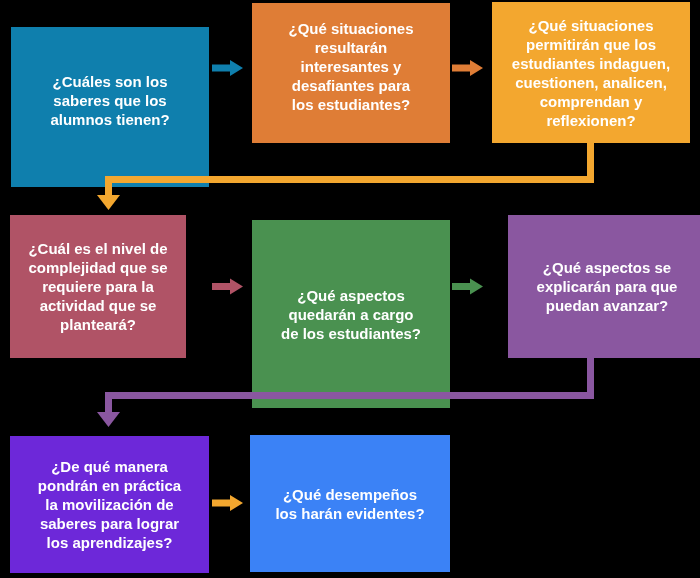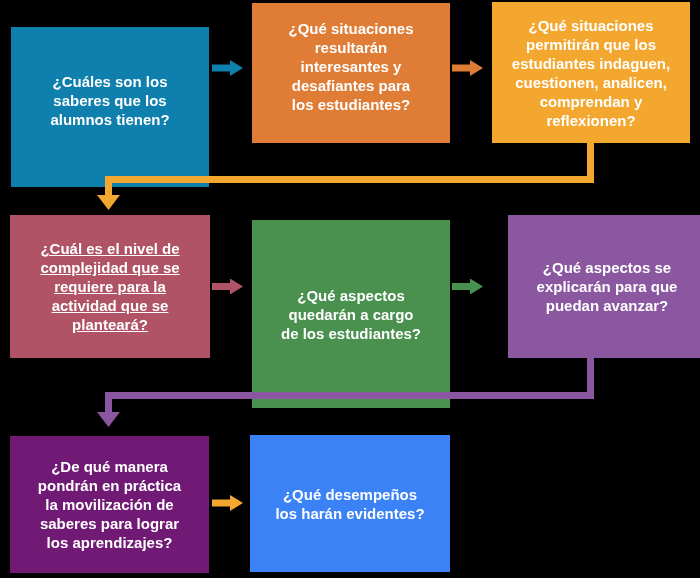--- a/index.html
+++ b/index.html
@@ -31,21 +31,21 @@
     color: #ffffff;
     font-weight: 700;
     font-size: 15px;
     line-height: 19px;
   }
   .box span { white-space: pre-line; }
   .r1 { padding-bottom: 16px; }
   .b0 { left: 11px;  top: 3px;   width: 198px; height: 160px; margin-top: 24px; }
   .b1 { left: 252px; top: 3px;   width: 198px; height: 140px; }
   .b2 { left: 492px; top: 2px;   width: 198px; height: 141px; }
-  .b3 { left: 10px;  top: 215px; width: 200px; height: 143px; text-decoration: underline; }
+  .b3 { left: 10px;  top: 215px; width: 176px; height: 143px; }
   .b4 { left: 252px; top: 220px; width: 198px; height: 188px; }
   .b5 { left: 492px; top: 215px; width: 198px; height: 143px; margin-left: 16px; }
   .b6 { left: 10px;  top: 436px; width: 199px; height: 137px; }
   .b7 { left: 250px; top: 435px; width: 200px; height: 137px; }
 </style>
 </head>
 <body>
 
 <div class="canvas" style="background-color: rgb(0, 0, 0);">
 
@@ -85,21 +85,21 @@
 quedarán a cargo
 de los estudiantes?</span>
   </div>
 
   <div class="box b5" style="background-color: rgb(138, 87, 160);">
     <span>¿Qué aspectos se
 explicarán para que
 puedan avanzar?</span>
   </div>
 
-  <div class="box b6" style="background-color: #701a75;">
+  <div class="box b6" style="background-color: #6d28d9;">
     <span>¿De qué manera
 pondrán en práctica
 la movilización de
 saberes para lograr
 los aprendizajes?</span>
   </div>
 
   <div class="box b7" style="background-color: #3b82f6;">
     <span>¿Qué desempeños
 los harán evidentes?</span>

